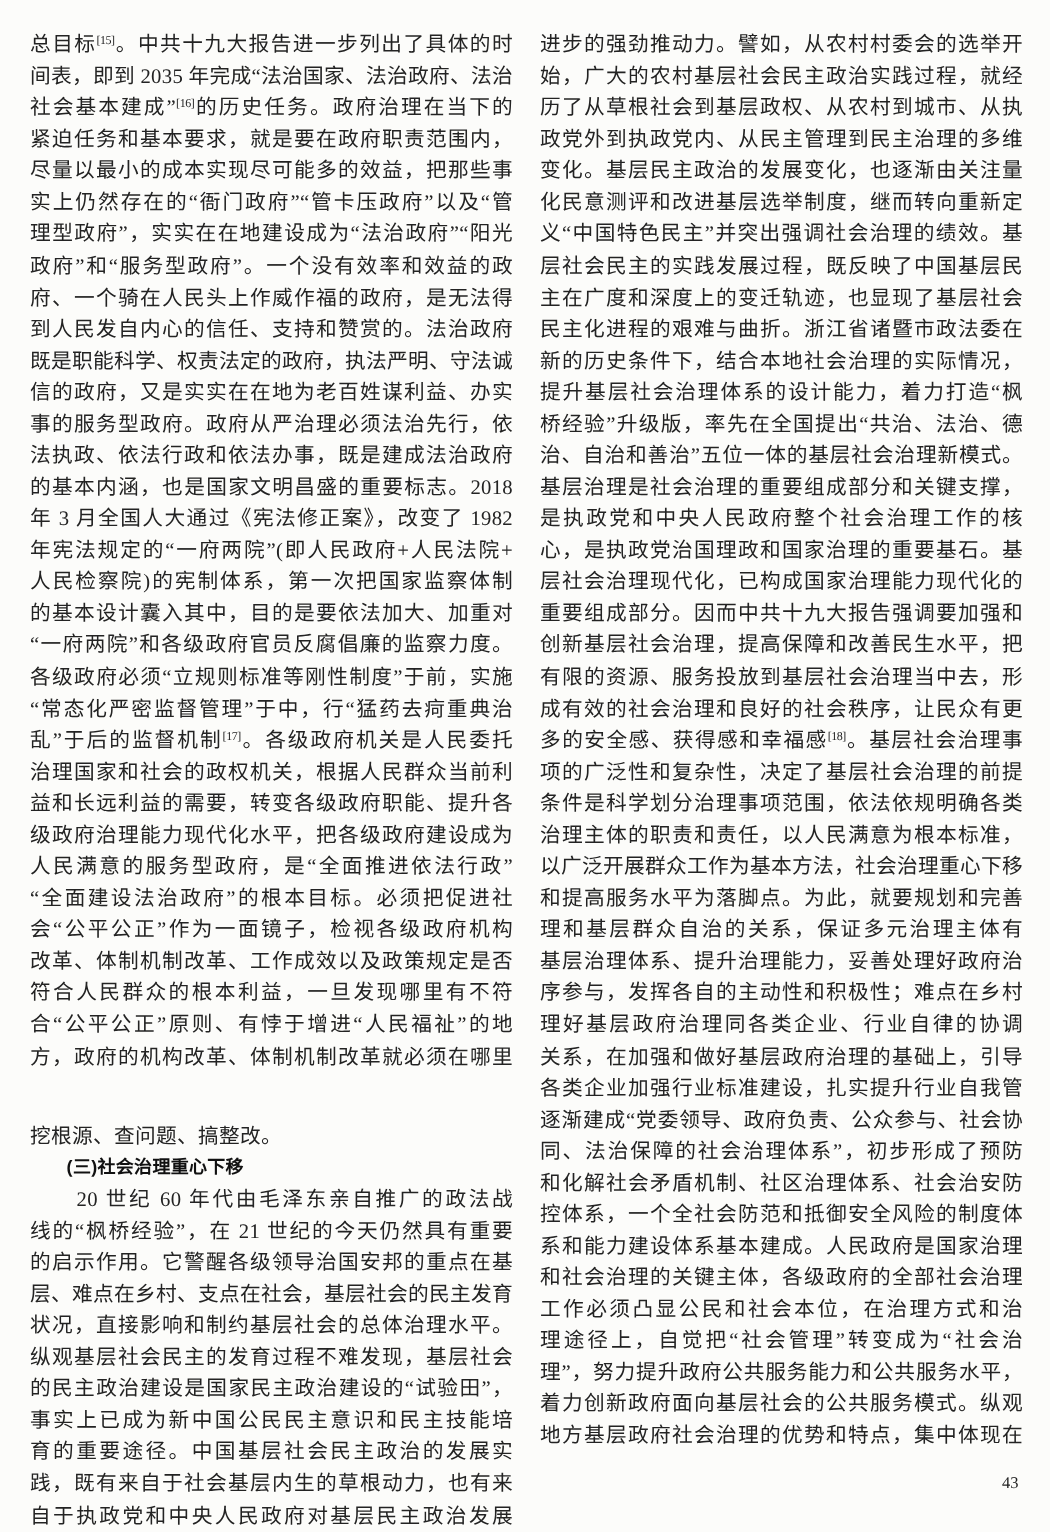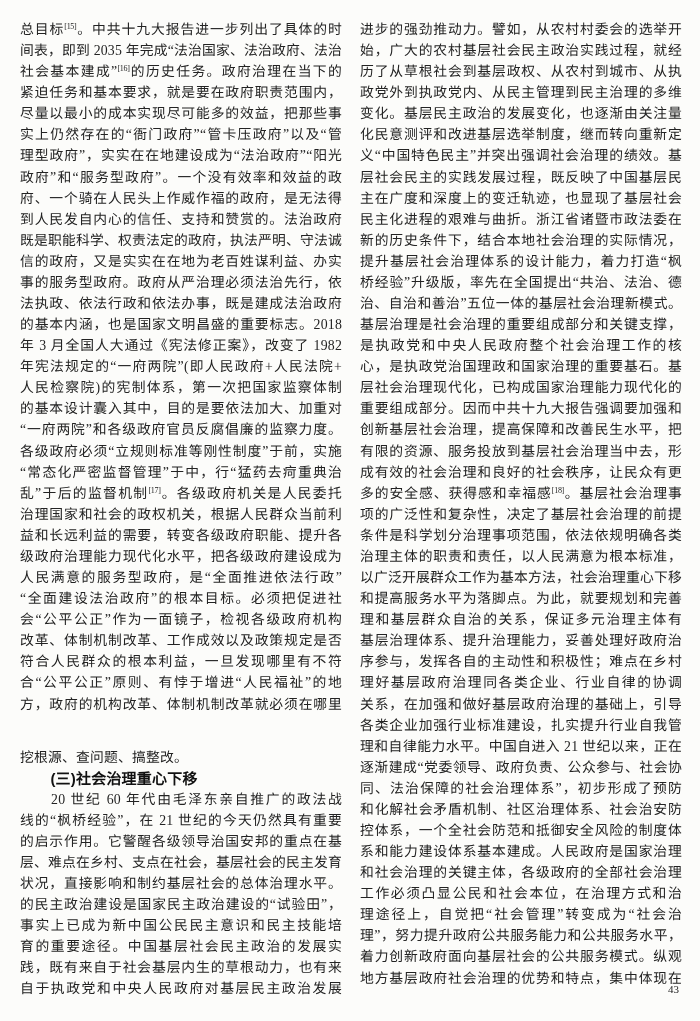--- a/index.html
+++ b/index.html
@@ -43,21 +43,21 @@
     letter-spacing: 0.2px;
   }
   .line.para-end {
     text-align-last: left;
     margin-top: 32px;
   }
   .line.heading {
     text-align-last: left;
     font-weight: 700;
     font-family: "Liberation Sans", "DejaVu Sans", sans-serif;
-    font-size: 15px;
+    font-size: 12px;
     color: #111;
   }
   .line sup {
     font-size: 8px;
     line-height: 0;
     vertical-align: 5px;
     letter-spacing: -0.3px;
     font-family: Liberation Serif, serif;
   }
   .page-number {
@@ -107,20 +107,21 @@
         <div class="line">符合人民群众的根本利益，一旦发现哪里有不符</div>
         <div class="line">合“公平公正”原则、有悖于增进“人民福祉”的地</div>
         <div class="line">方，政府的机构改革、体制机制改革就必须在哪里</div>
         <div class="line para-end">挖根源、查问题、搞整改。</div>
         <div class="line heading">　　(三)社会治理重心下移</div>
         <div class="line">　　20 世纪 60 年代由毛泽东亲自推广的政法战</div>
         <div class="line">线的“枫桥经验”，在 21 世纪的今天仍然具有重要</div>
         <div class="line">的启示作用。它警醒各级领导治国安邦的重点在基</div>
         <div class="line">层、难点在乡村、支点在社会，基层社会的民主发育</div>
         <div class="line">状况，直接影响和制约基层社会的总体治理水平。</div>
+        <div class="line">纵观基层社会民主的发育过程不难发现，基层社会</div>
         <div class="line">的民主政治建设是国家民主政治建设的“试验田”，</div>
         <div class="line">事实上已成为新中国公民民主意识和民主技能培</div>
         <div class="line">育的重要途径。中国基层社会民主政治的发展实</div>
         <div class="line">践，既有来自于社会基层内生的草根动力，也有来</div>
         <div class="line">自于执政党和中央人民政府对基层民主政治发展</div>
       </div>
     <div class="col">
         <div class="line">进步的强劲推动力。譬如，从农村村委会的选举开</div>
         <div class="line">始，广大的农村基层社会民主政治实践过程，就经</div>
         <div class="line">历了从草根社会到基层政权、从农村到城市、从执</div>
@@ -148,21 +149,20 @@
         <div class="line">条件是科学划分治理事项范围，依法依规明确各类</div>
         <div class="line">治理主体的职责和责任，以人民满意为根本标准，</div>
         <div class="line">以广泛开展群众工作为基本方法，社会治理重心下移</div>
         <div class="line">和提高服务水平为落脚点。为此，就要规划和完善</div>
         <div class="line">理和基层群众自治的关系，保证多元治理主体有</div>
         <div class="line">基层治理体系、提升治理能力，妥善处理好政府治</div>
         <div class="line">序参与，发挥各自的主动性和积极性；难点在乡村</div>
         <div class="line">理好基层政府治理同各类企业、行业自律的协调</div>
         <div class="line">关系，在加强和做好基层政府治理的基础上，引导</div>
         <div class="line">各类企业加强行业标准建设，扎实提升行业自我管</div>
-        <div class="line">理和自律能力水平。中国自进入 21 世纪以来，正在</div>
         <div class="line">逐渐建成“党委领导、政府负责、公众参与、社会协</div>
         <div class="line">同、法治保障的社会治理体系”，初步形成了预防</div>
         <div class="line">和化解社会矛盾机制、社区治理体系、社会治安防</div>
         <div class="line">控体系，一个全社会防范和抵御安全风险的制度体</div>
         <div class="line">系和能力建设体系基本建成。人民政府是国家治理</div>
         <div class="line">和社会治理的关键主体，各级政府的全部社会治理</div>
         <div class="line">工作必须凸显公民和社会本位，在治理方式和治</div>
         <div class="line">理途径上，自觉把“社会管理”转变成为“社会治</div>
         <div class="line">理”，努力提升政府公共服务能力和公共服务水平，</div>
         <div class="line">着力创新政府面向基层社会的公共服务模式。纵观</div>

